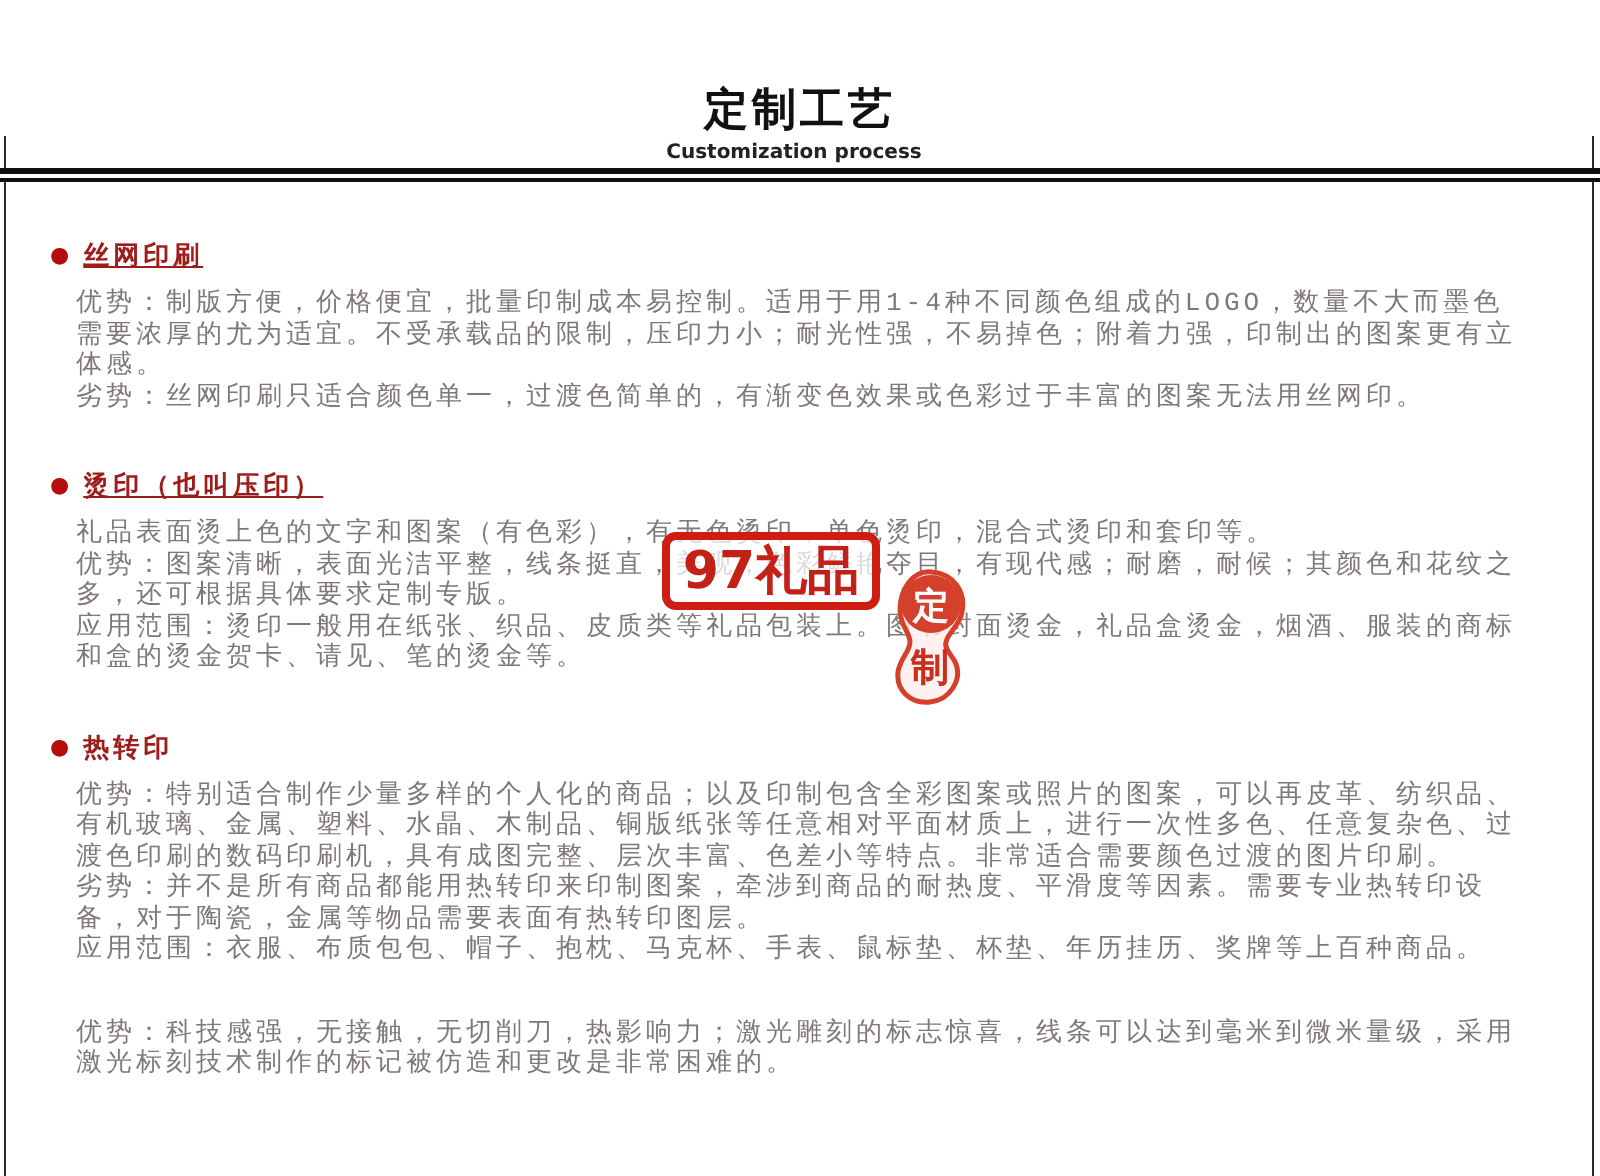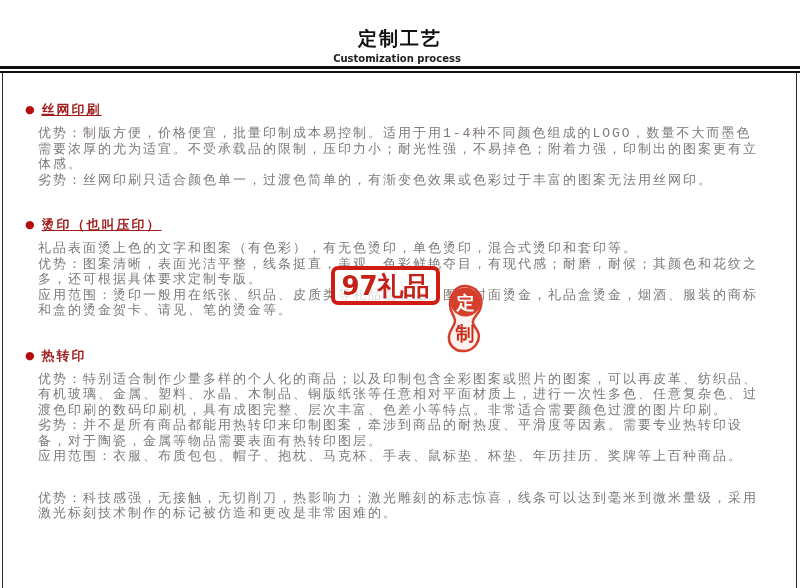--- a/index.html
+++ b/index.html
@@ -4,21 +4,21 @@
 <style>
   html,body{margin:0;padding:0;}
   body{
     width:800px;height:588px;position:relative;background:#ffffff;
     font-family:"DejaVu Sans","Liberation Sans",sans-serif;
     overflow:hidden;
   }
   
   .header{position:relative;}
   .page-title{
-    margin-top:26px;text-align:center;font-size:19px;font-weight:bold;
+    margin-top:40px;text-align:center;font-size:22px;font-weight:bold;
     color:#111;letter-spacing:2px;
   }
   .page-subtitle{
     text-align:center;font-size:10px;font-weight:bold;color:#222;
     padding-right:6px;margin-top:1px;
   }
   .rule-wrap{margin-top:2px;}
   .rule-thick{height:3px;background:#101010;}
   .rule-gap{height:2px;background:#ffffff;}
   .rule-thin{height:2px;background:#101010;}

